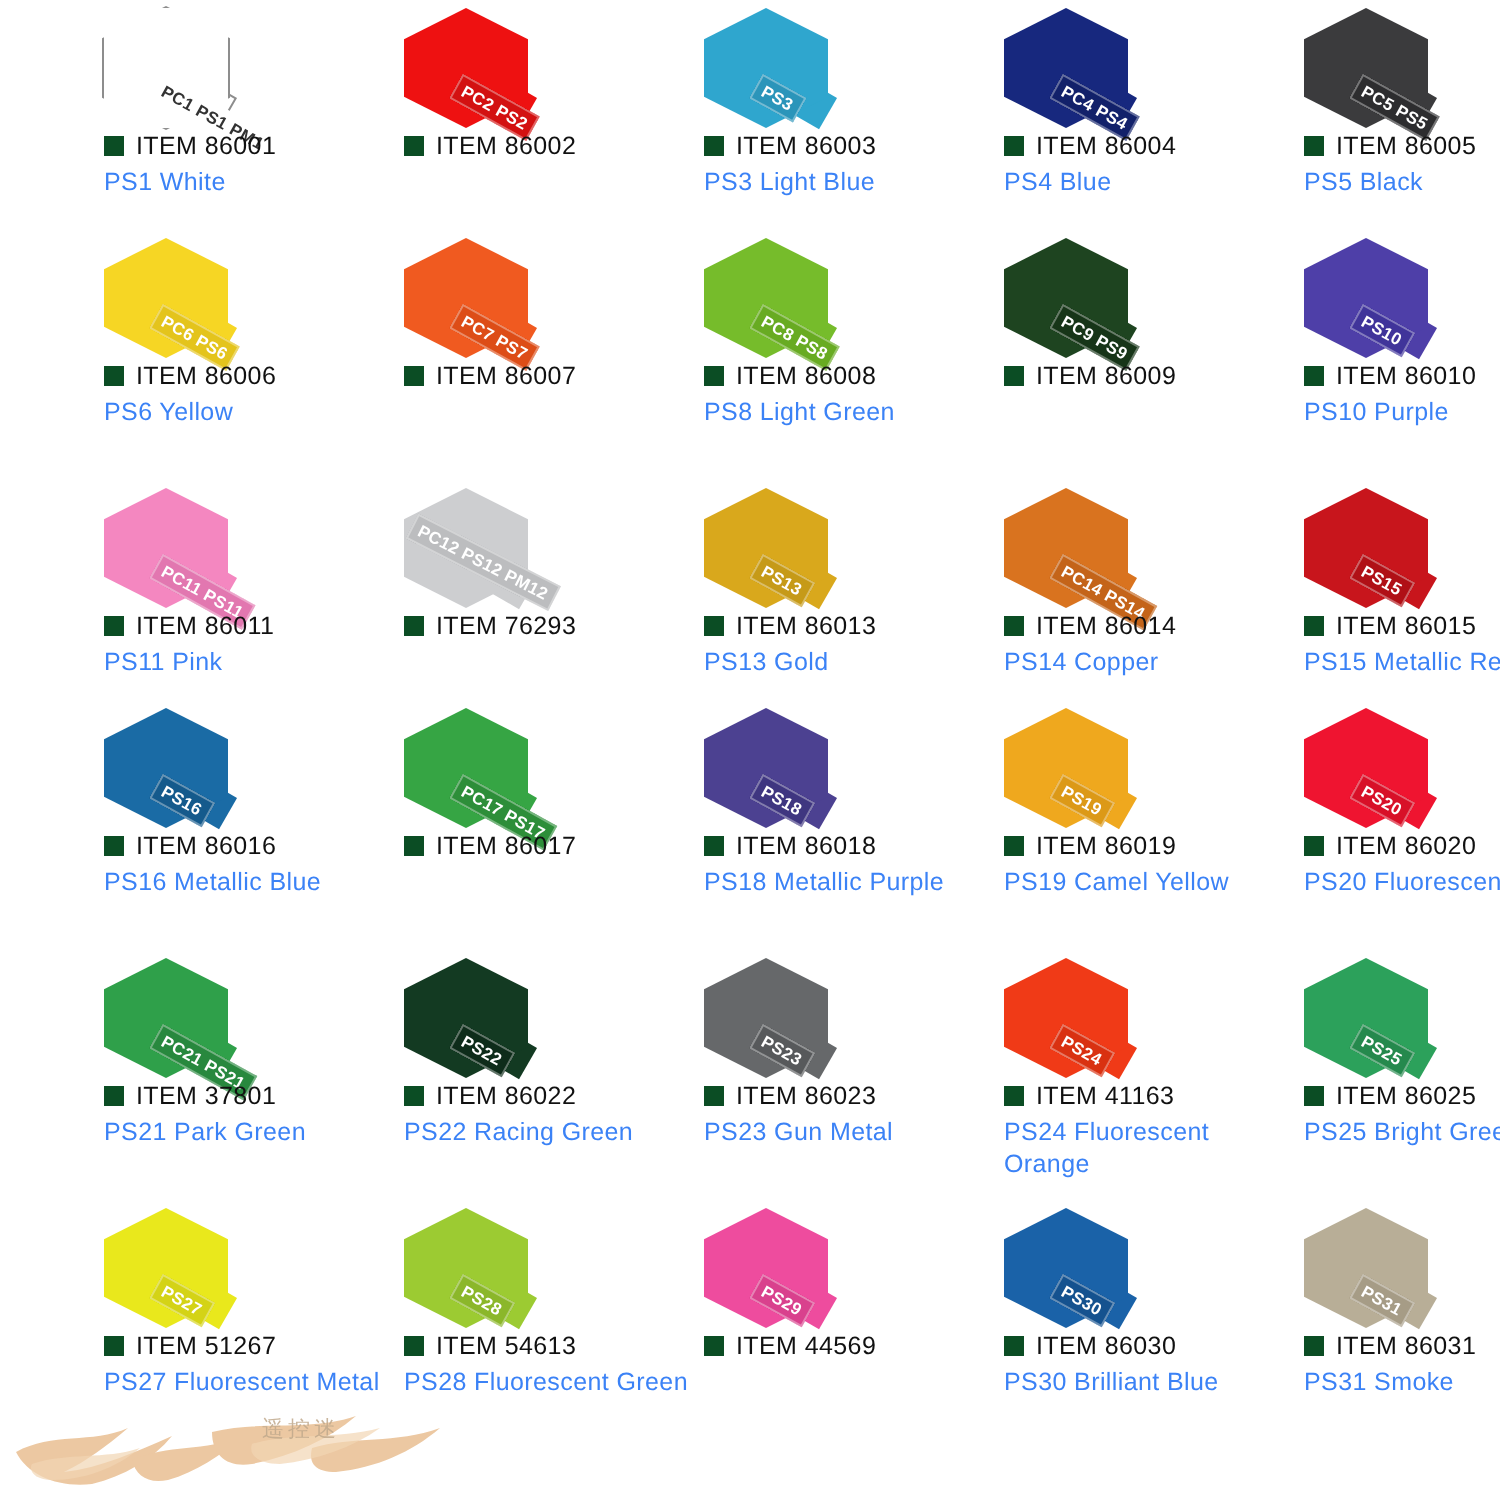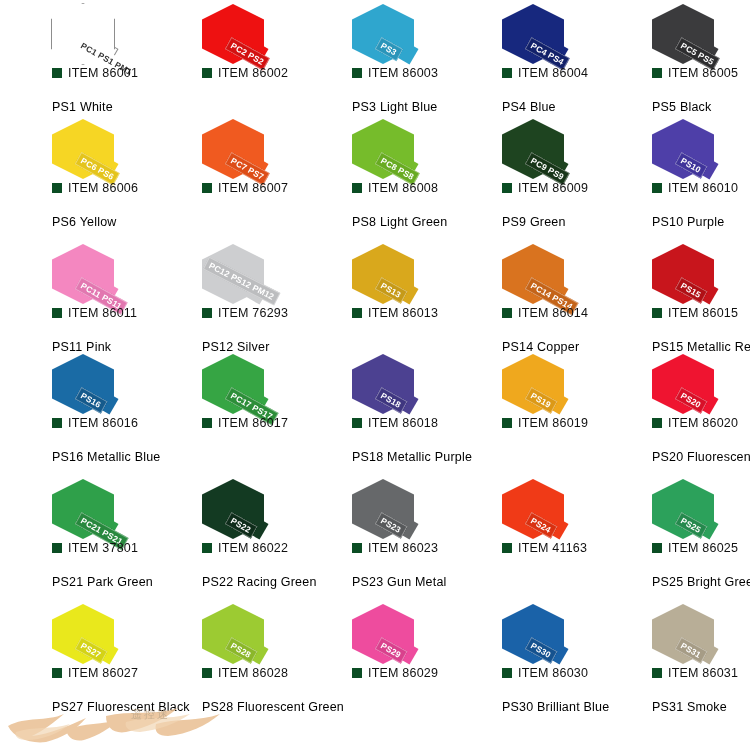--- a/index.html
+++ b/index.html
@@ -66,23 +66,22 @@
     white-space:nowrap;
   }
   .bullet{
     width:10px;height:10px;background:#0b4d24;flex:0 0 auto;
   }
   .itemtext{
     font-size:12.5px;color:#111111;letter-spacing:0.2px;
   }
   .nametext{
     position:absolute;left:52px;top:83px;width:146px;
-    font-size:12.5px;color:#000000;line-height:16px;
+    font-size:12.5px;color:#3b82f6;line-height:16px;
     letter-spacing:0.2px;
-    margin-top:16px;
   }
 
   
   #watermark{
     position:absolute;left:6px;top:686px;width:230px;height:58px;
     pointer-events:none;
   }
   #wm-text{
     position:absolute;left:8px;top:12px;
     font-size:22px;font-weight:bold;font-style:italic;
@@ -203,21 +202,20 @@
       <div class="cell">
         <div class="swatch">
           <div class="nozzle" style="background: rgb(30, 68, 32);"></div>
           <div class="hex" style="background: rgb(30, 68, 32);"></div>
           <div class="tag" style="background: rgb(23, 53, 24); color: rgb(255, 255, 255);">PC9 PS9</div>
         </div>
         <div class="itemline">
           <span class="bullet" style="background: rgb(11, 77, 36);"></span>
           <span class="itemtext">ITEM 86009</span>
         </div>
-        <div class="nametext">PS9 Green</div>
       </div>
       <div class="cell">
         <div class="swatch">
           <div class="nozzle" style="background: rgb(78, 63, 168);"></div>
           <div class="hex" style="background: rgb(78, 63, 168);"></div>
           <div class="tag" style="background: rgb(64, 52, 154); color: rgb(255, 255, 255);">PS10</div>
         </div>
         <div class="itemline">
           <span class="bullet" style="background: rgb(11, 77, 36);"></span>
           <span class="itemtext">ITEM 86010</span>
@@ -239,32 +237,32 @@
       <div class="cell">
         <div class="swatch">
           <div class="nozzle" style="background: rgb(205, 206, 208);"></div>
           <div class="hex" style="background: rgb(205, 206, 208);"></div>
           <div class="tag hi" style="background: rgb(188, 189, 191); color: rgb(255, 255, 255);">PC12 PS12 PM12</div>
         </div>
         <div class="itemline">
           <span class="bullet" style="background: rgb(11, 77, 36);"></span>
           <span class="itemtext">ITEM 76293</span>
         </div>
-        <div class="nametext">PS12 Silver</div>
       </div>
       <div class="cell">
         <div class="swatch">
           <div class="nozzle" style="background: rgb(217, 168, 28);"></div>
           <div class="hex" style="background: rgb(217, 168, 28);"></div>
           <div class="tag" style="background: rgb(198, 154, 24); color: rgb(255, 255, 255);">PS13</div>
         </div>
         <div class="itemline">
           <span class="bullet" style="background: rgb(11, 77, 36);"></span>
           <span class="itemtext">ITEM 86013</span>
         </div>
+        <div class="nametext">PS13 Gold</div>
       </div>
       <div class="cell">
         <div class="swatch">
           <div class="nozzle" style="background: rgb(217, 115, 31);"></div>
           <div class="hex" style="background: rgb(217, 115, 31);"></div>
           <div class="tag" style="background: rgb(196, 100, 25); color: rgb(255, 255, 255);">PC14 PS14</div>
         </div>
         <div class="itemline">
           <span class="bullet" style="background: rgb(11, 77, 36);"></span>
           <span class="itemtext">ITEM 86014</span>
@@ -321,20 +319,21 @@
       <div class="cell">
         <div class="swatch">
           <div class="nozzle" style="background: rgb(239, 168, 30);"></div>
           <div class="hex" style="background: rgb(239, 168, 30);"></div>
           <div class="tag" style="background: rgb(220, 153, 23); color: rgb(255, 255, 255);">PS19</div>
         </div>
         <div class="itemline">
           <span class="bullet" style="background: rgb(11, 77, 36);"></span>
           <span class="itemtext">ITEM 86019</span>
         </div>
+        <div class="nametext">PS19 Camel Yellow</div>
       </div>
       <div class="cell">
         <div class="swatch">
           <div class="nozzle" style="background: rgb(239, 20, 48);"></div>
           <div class="hex" style="background: rgb(239, 20, 48);"></div>
           <div class="tag" style="background: rgb(216, 16, 40); color: rgb(255, 255, 255);">PS20</div>
         </div>
         <div class="itemline">
           <span class="bullet" style="background: rgb(11, 77, 36);"></span>
           <span class="itemtext">ITEM 86020</span>
@@ -380,20 +379,21 @@
       <div class="cell">
         <div class="swatch">
           <div class="nozzle" style="background: rgb(240, 58, 23);"></div>
           <div class="hex" style="background: rgb(240, 58, 23);"></div>
           <div class="tag" style="background: rgb(217, 49, 17); color: rgb(255, 255, 255);">PS24</div>
         </div>
         <div class="itemline">
           <span class="bullet" style="background: rgb(11, 77, 36);"></span>
           <span class="itemtext">ITEM 41163</span>
         </div>
+        <div class="nametext">PS24 Fluorescent Orange</div>
       </div>
       <div class="cell">
         <div class="swatch">
           <div class="nozzle" style="background: rgb(44, 161, 91);"></div>
           <div class="hex" style="background: rgb(44, 161, 91);"></div>
           <div class="tag" style="background: rgb(37, 137, 77); color: rgb(255, 255, 255);">PS25</div>
         </div>
         <div class="itemline">
           <span class="bullet" style="background: rgb(11, 77, 36);"></span>
           <span class="itemtext">ITEM 86025</span>
@@ -401,45 +401,45 @@
         <div class="nametext">PS25 Bright Green</div>
       </div>
       <div class="cell">
         <div class="swatch">
           <div class="nozzle" style="background: rgb(233, 232, 28);"></div>
           <div class="hex" style="background: rgb(233, 232, 28);"></div>
           <div class="tag" style="background: rgb(212, 211, 22); color: rgb(255, 255, 255);">PS27</div>
         </div>
         <div class="itemline">
           <span class="bullet" style="background: rgb(11, 77, 36);"></span>
-          <span class="itemtext">ITEM 86027</span>
-        </div>
-        <div class="nametext">PS27 Fluorescent Black</div>
+          <span class="itemtext">ITEM 51267</span>
+        </div>
+        <div class="nametext">PS27 Fluorescent Metal</div>
       </div>
       <div class="cell">
         <div class="swatch">
           <div class="nozzle" style="background: rgb(156, 203, 50);"></div>
           <div class="hex" style="background: rgb(156, 203, 50);"></div>
           <div class="tag" style="background: rgb(139, 183, 42); color: rgb(255, 255, 255);">PS28</div>
         </div>
         <div class="itemline">
           <span class="bullet" style="background: rgb(11, 77, 36);"></span>
-          <span class="itemtext">ITEM 86028</span>
+          <span class="itemtext">ITEM 54613</span>
         </div>
         <div class="nametext">PS28 Fluorescent Green</div>
       </div>
       <div class="cell">
         <div class="swatch">
           <div class="nozzle" style="background: rgb(238, 76, 158);"></div>
           <div class="hex" style="background: rgb(238, 76, 158);"></div>
           <div class="tag" style="background: rgb(217, 65, 141); color: rgb(255, 255, 255);">PS29</div>
         </div>
         <div class="itemline">
           <span class="bullet" style="background: rgb(11, 77, 36);"></span>
-          <span class="itemtext">ITEM 86029</span>
+          <span class="itemtext">ITEM 44569</span>
         </div>
       </div>
       <div class="cell">
         <div class="swatch">
           <div class="nozzle" style="background: rgb(26, 98, 168);"></div>
           <div class="hex" style="background: rgb(26, 98, 168);"></div>
           <div class="tag" style="background: rgb(21, 82, 143); color: rgb(255, 255, 255);">PS30</div>
         </div>
         <div class="itemline">
           <span class="bullet" style="background: rgb(11, 77, 36);"></span>

